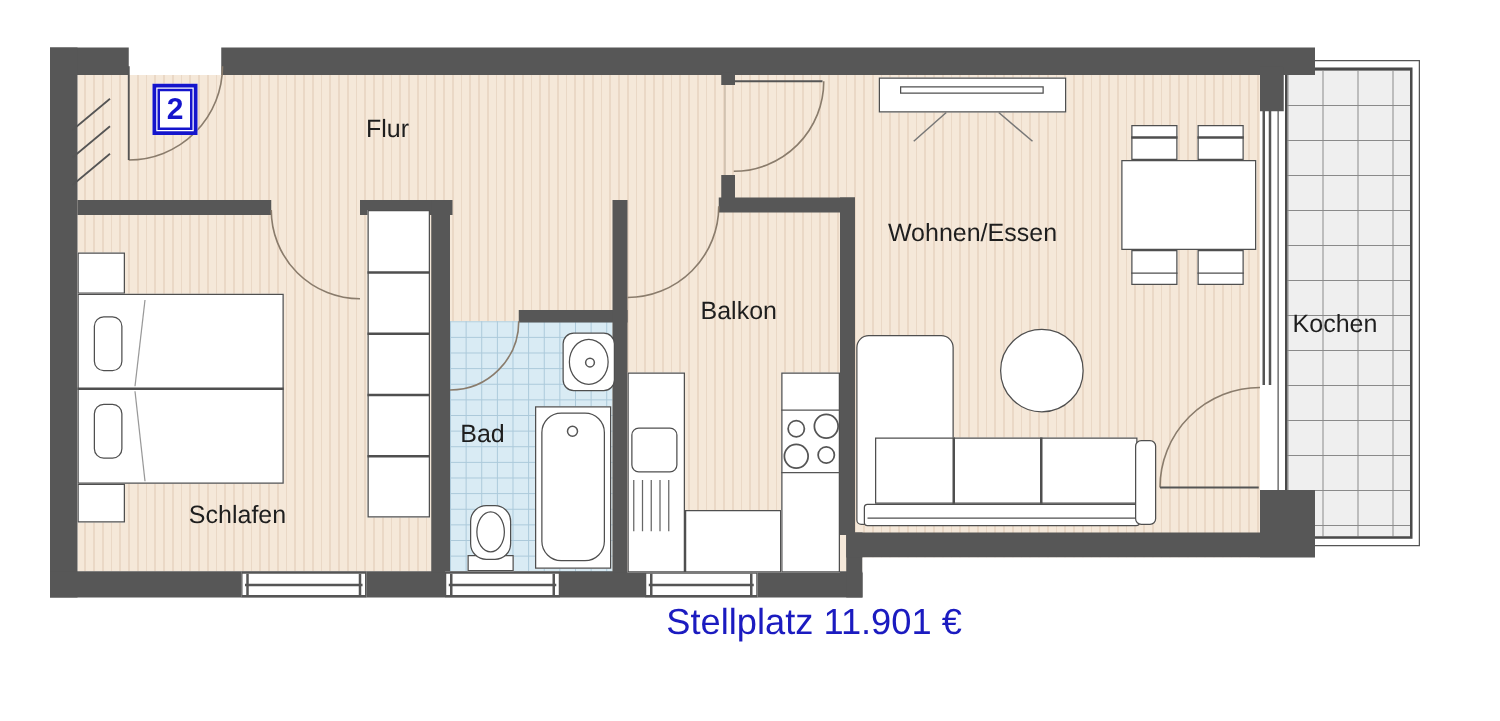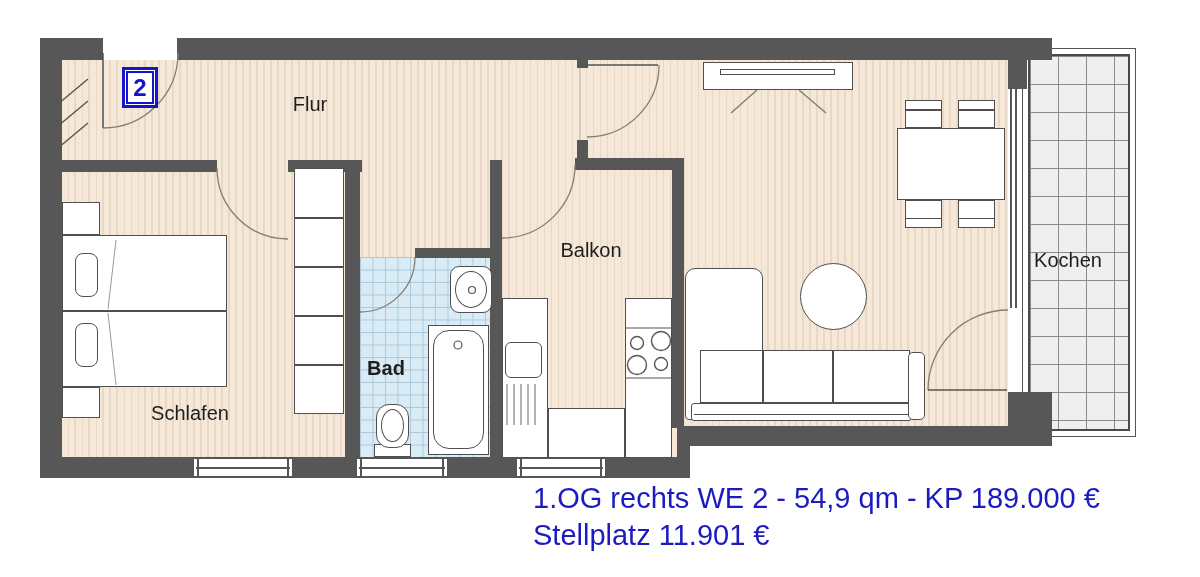--- a/index.html
+++ b/index.html
@@ -183,26 +183,26 @@
         <circle cx="661" cy="341" r="9.5"></circle>
       <circle cx="637" cy="365" r="9.5"></circle>
         <circle cx="661" cy="364" r="6.5"></circle>
     </g>
     <circle cx="458" cy="345" r="4" fill="#fff" stroke="#555" stroke-width="1.2"></circle>
     <circle cx="472" cy="290" r="3.5" fill="#fff" stroke="#555" stroke-width="1.2"></circle>
   </svg>
 
   <div class="label" style="left:310px;top:104px;">Flur</div>
   <div class="label" style="left:190px;top:413px;">Schlafen</div>
-  <div class="label" style="left:386px;top:368px;font-weight:bold;">Bad</div>
+  <div class="label" style="left:386px;top:348px;">Bad</div>
   <div class="label" style="left:591px;top:250px;">Balkon</div>
+  <div class="label" style="left:778px;top:187px;">Wohnen/Essen</div>
   <div class="label" style="left:1068px;top:260px;">Kochen</div>
 
   <div class="badge">
     <div class="badge-inner">2</div>
   </div>
 
   <div class="caption">
-    <div>1.OG rechts WE 2 - 54,9 qm - KP 189.000 €</div>
     <div>Stellplatz 11.901 €</div>
   </div>
 
 </div>
 
 </body></html>

